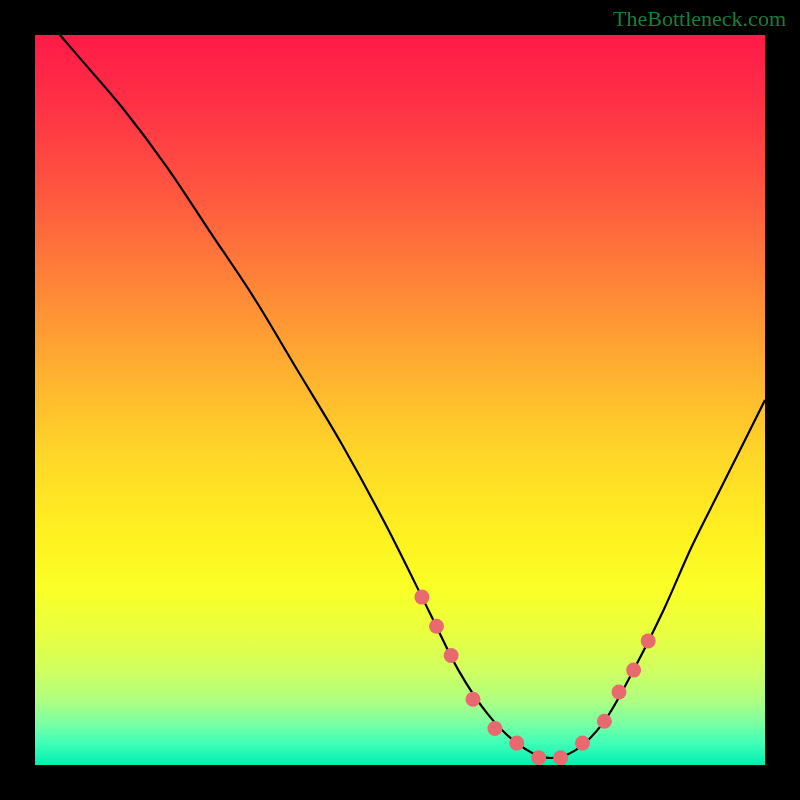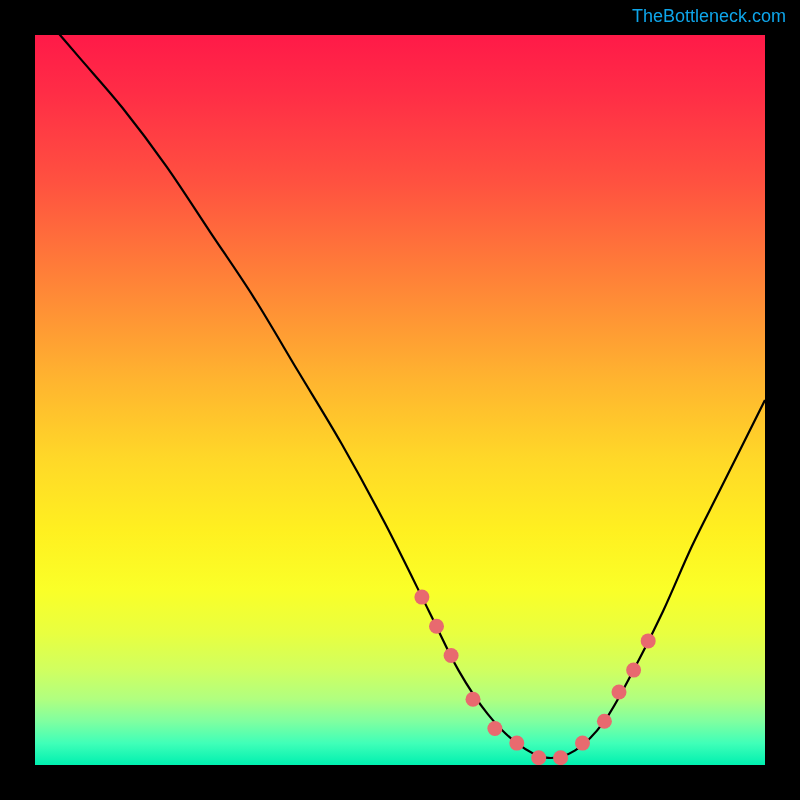--- a/index.html
+++ b/index.html
@@ -8,23 +8,23 @@
     width: 800px;
     height: 800px;
     background: #000;
     position: relative;
     overflow: hidden;
   }
   .watermark {
     position: absolute;
     top: 6px;
     right: 14px;
-    color: #0ea5e9;
-    font-family: Liberation Sans, sans-serif;
-    font-size: 18px;
+    color: #15803d;
+    font-family: Liberation Serif, serif;
+    font-size: 22px;
     z-index: 10;
   }
   .plot-area {
     position: absolute;
     left: 35px;
     top: 35px;
     width: 730px;
     height: 730px;
     overflow: hidden;
   }

